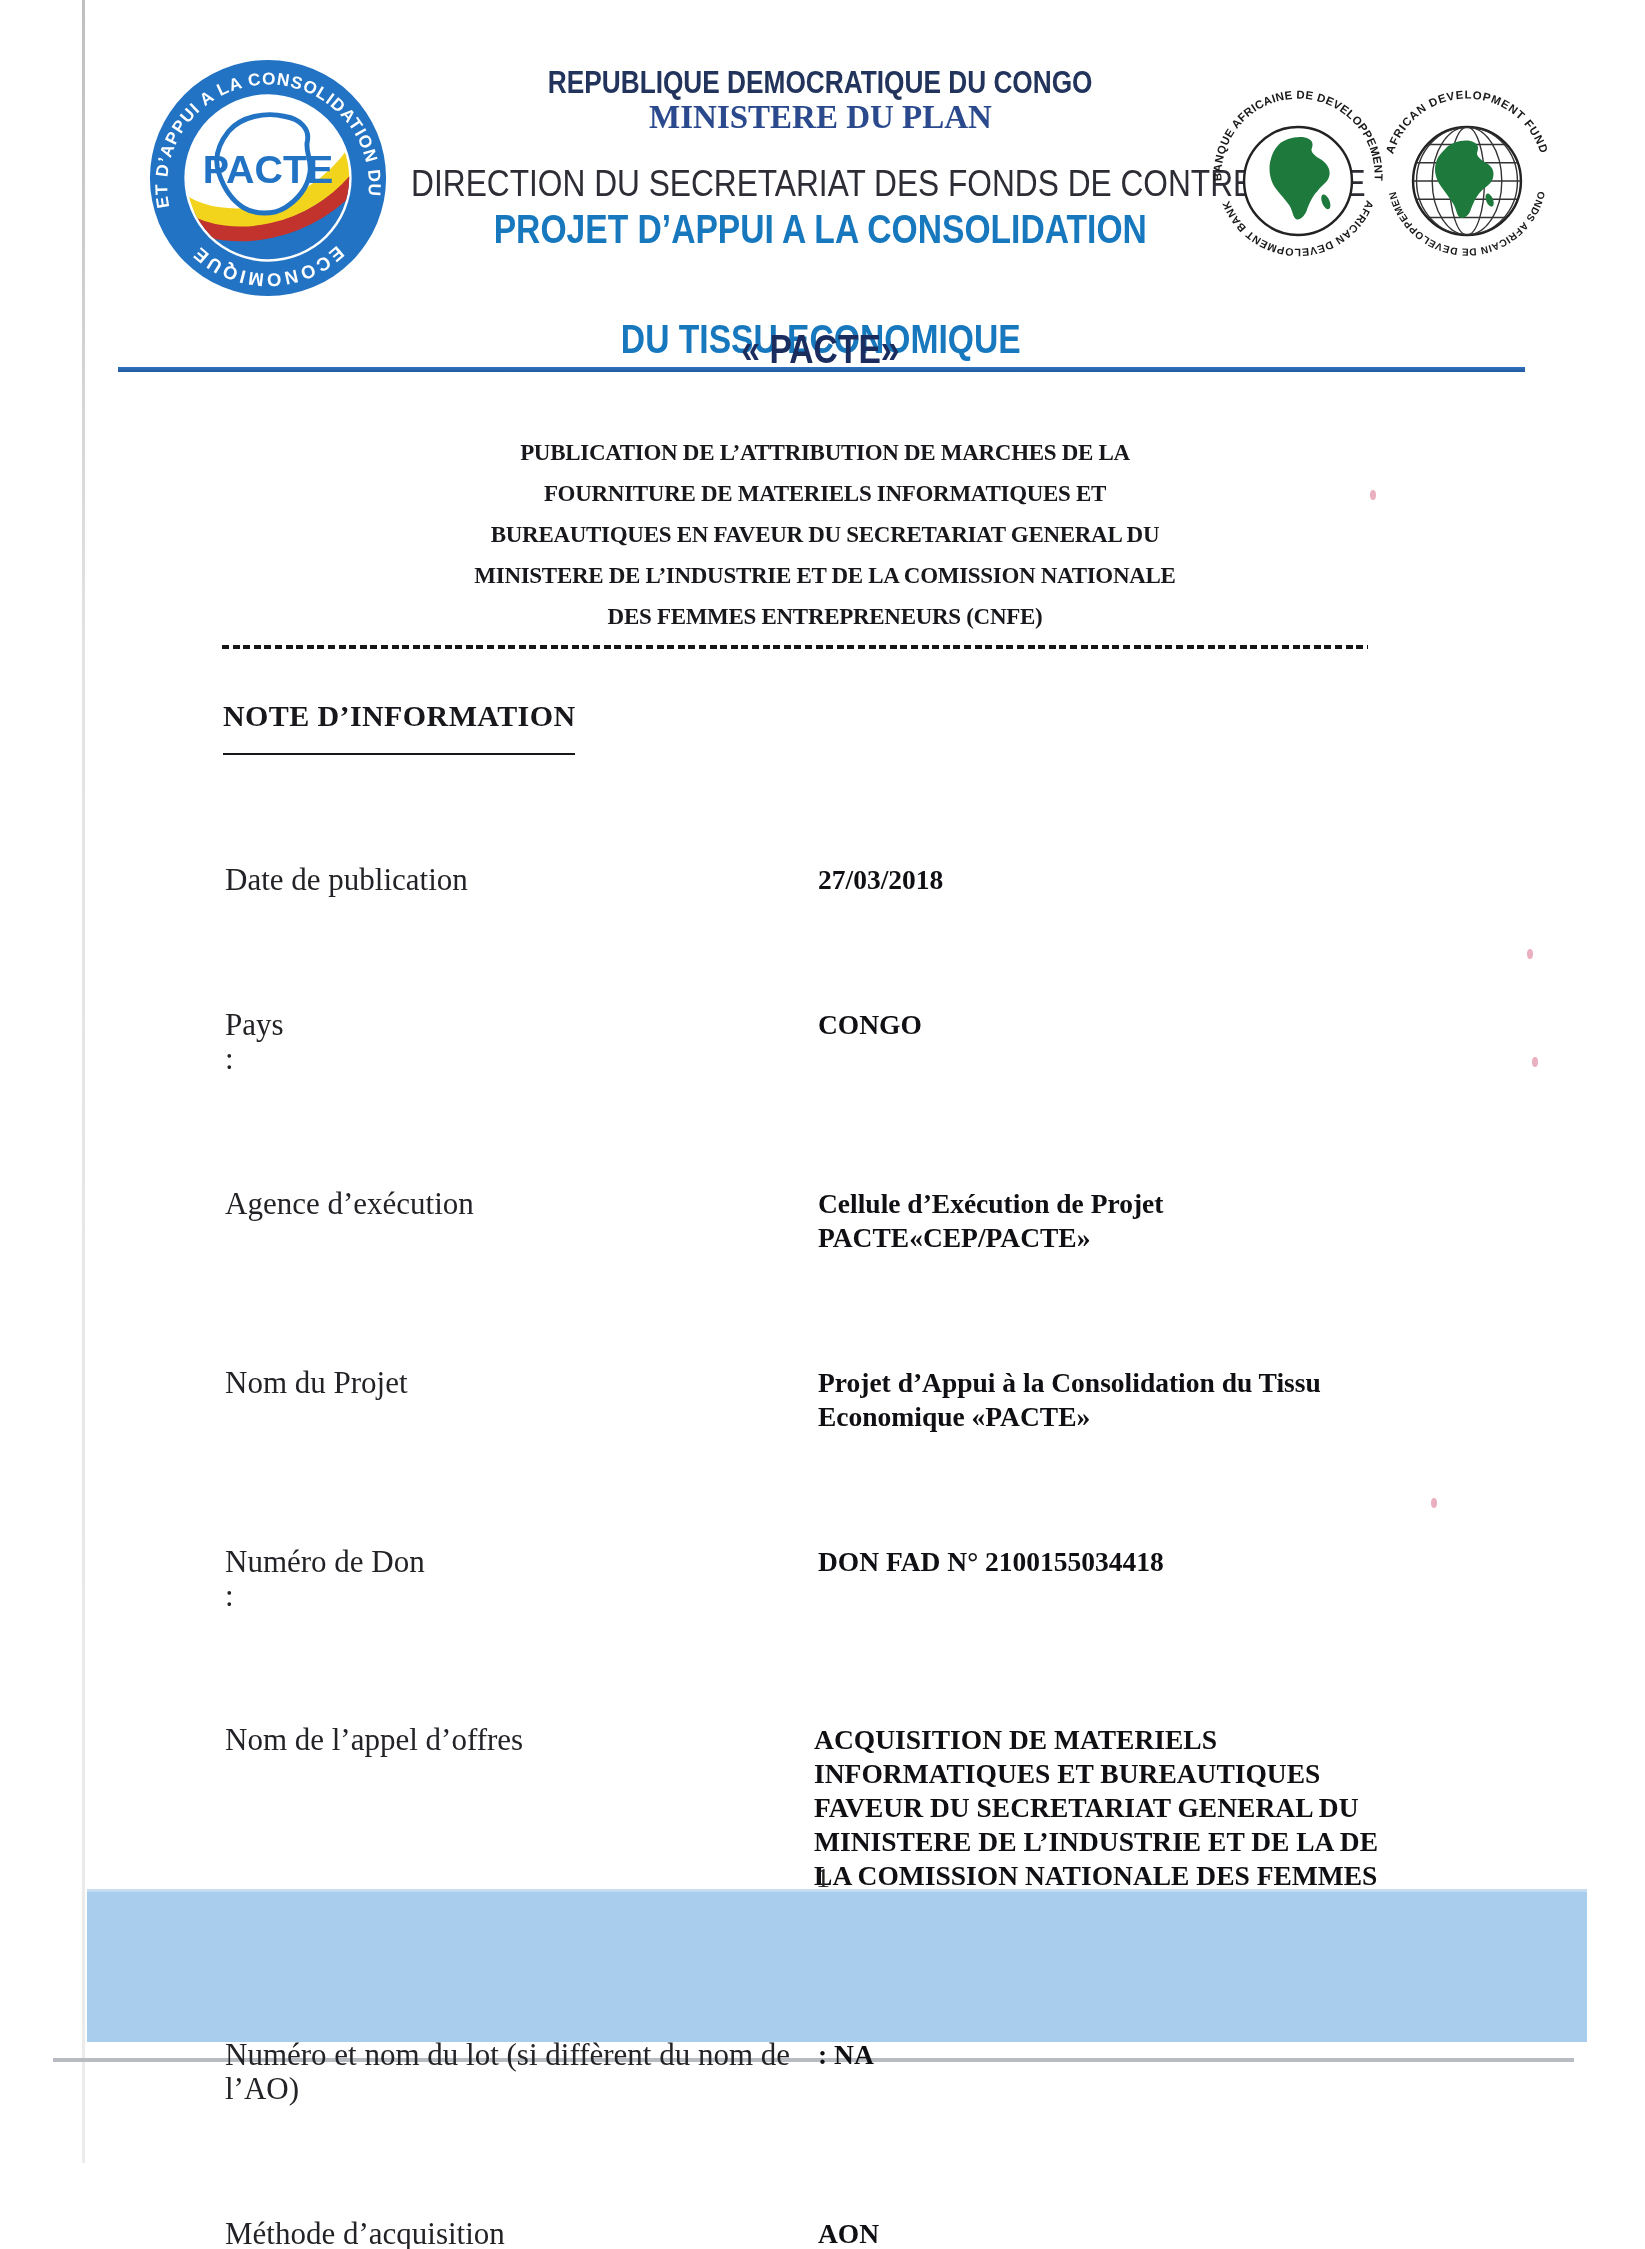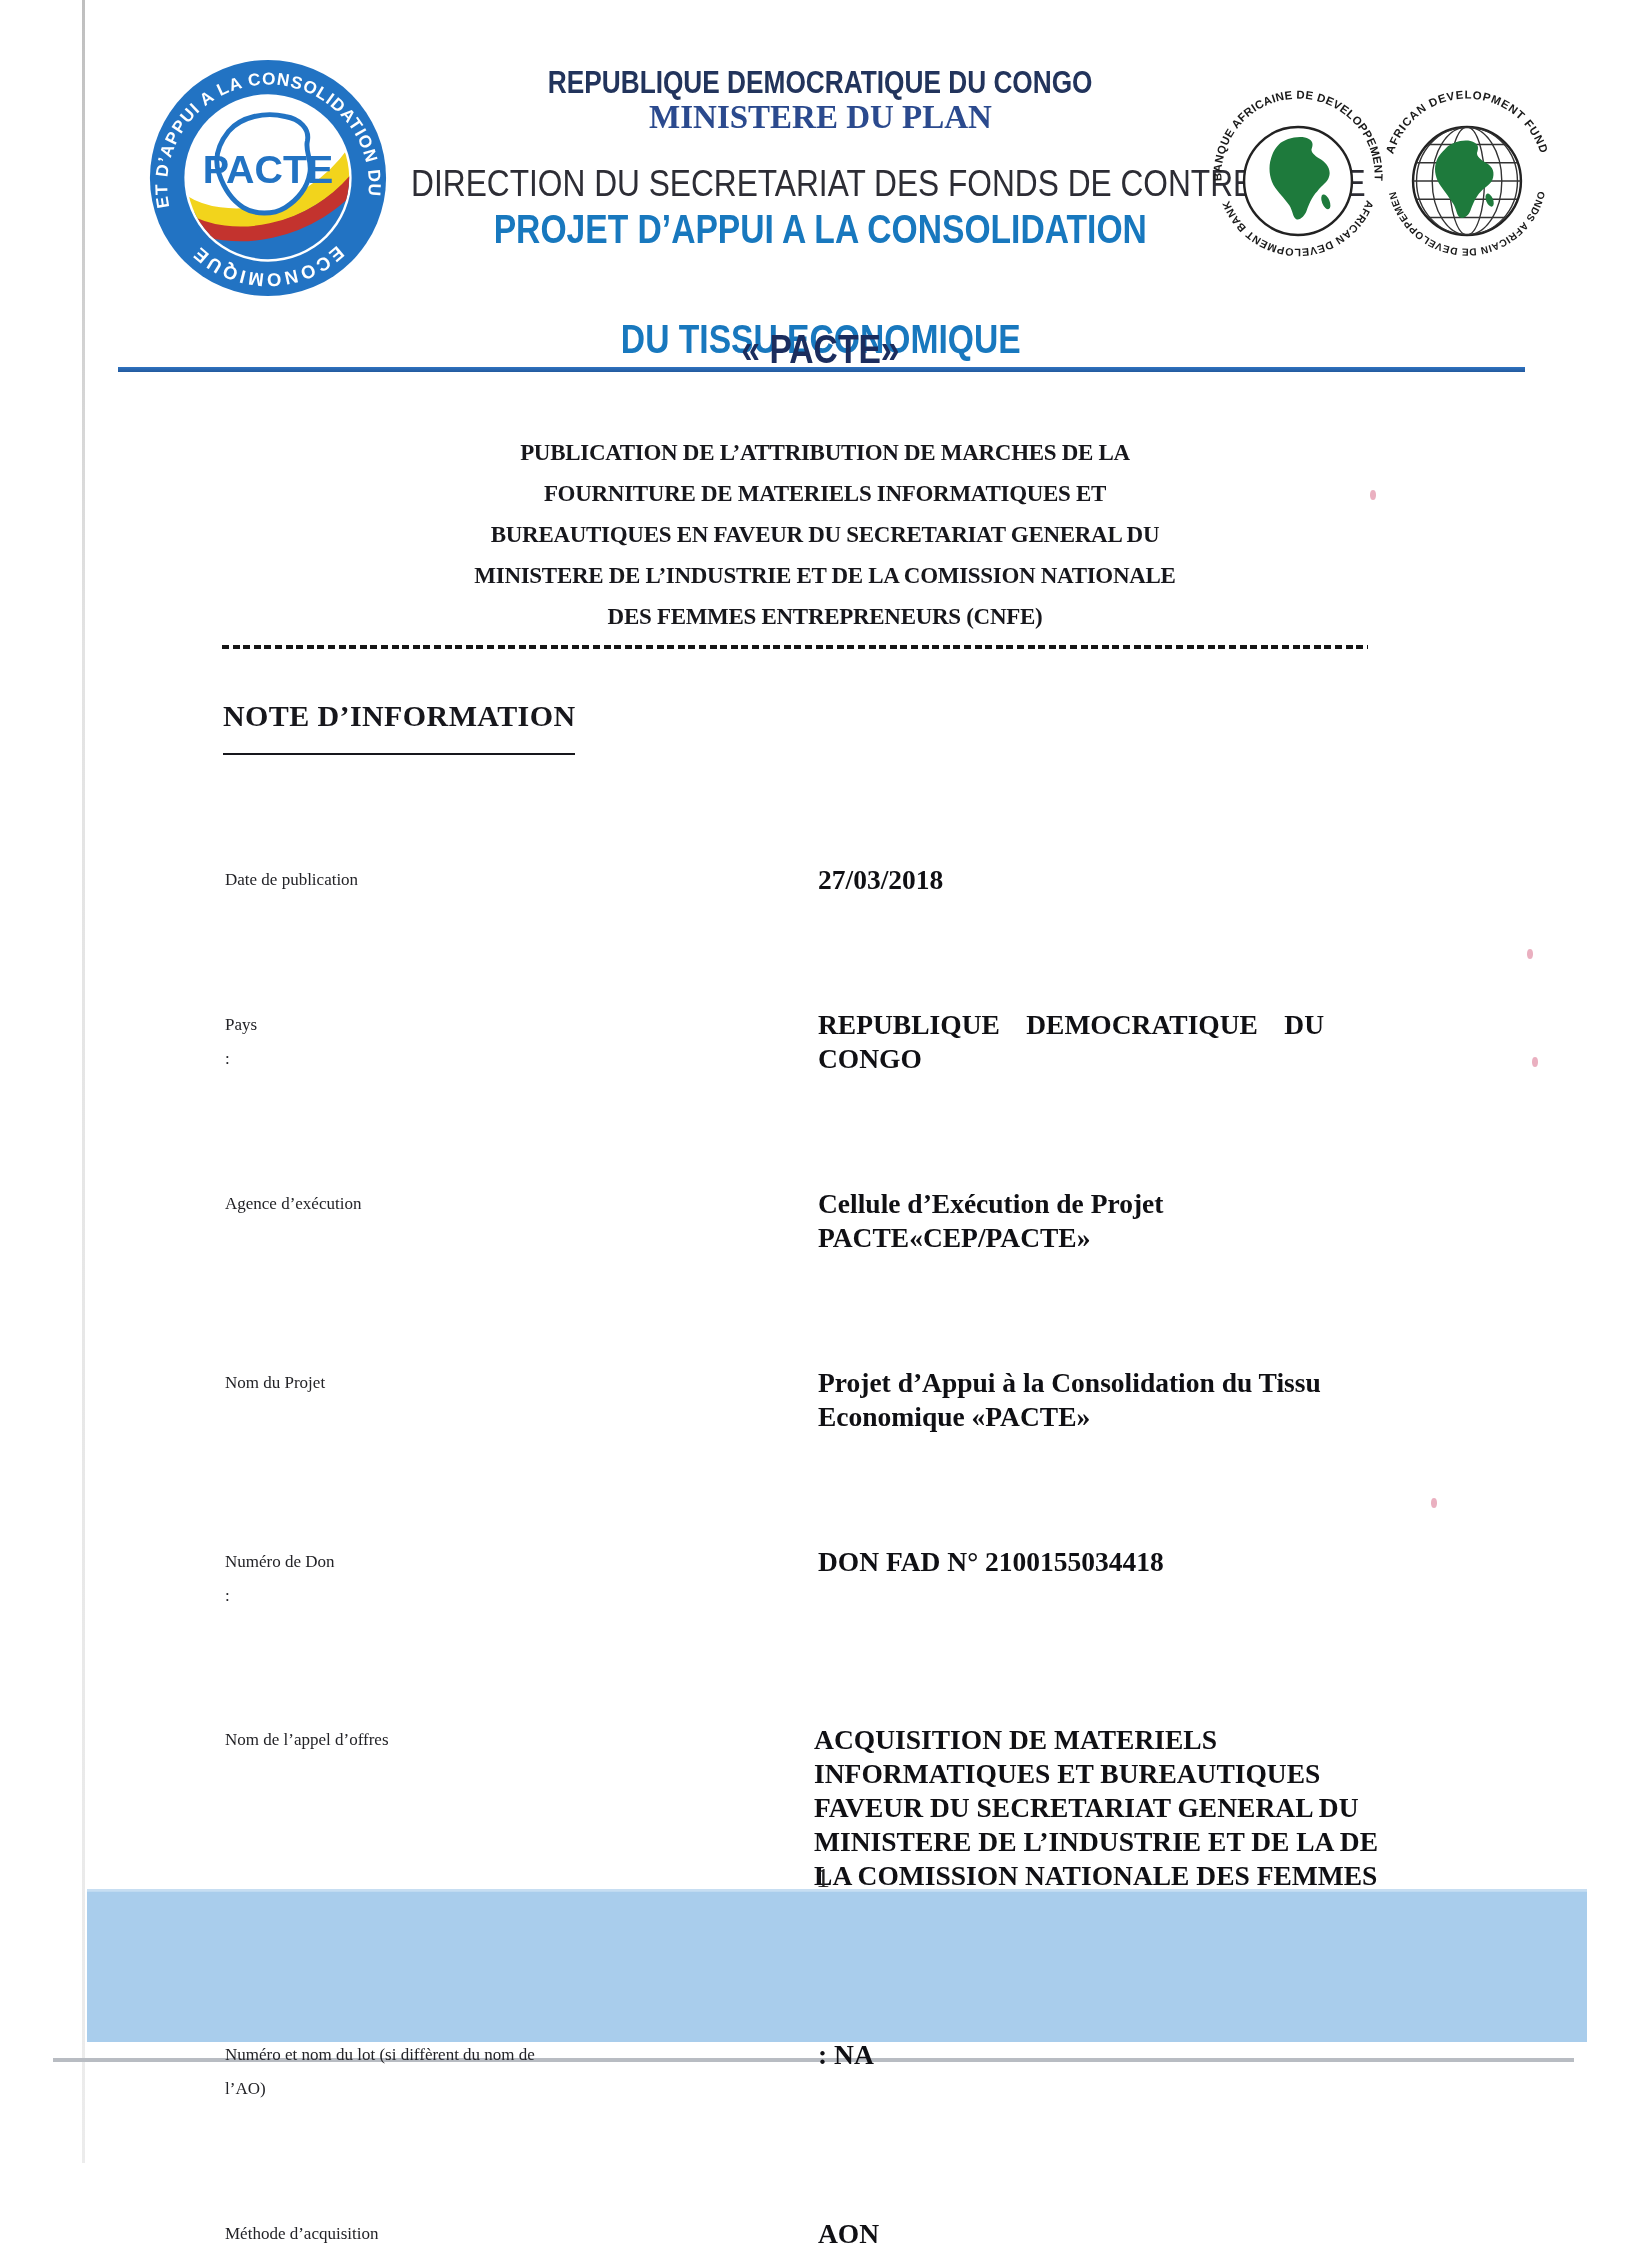--- a/index.html
+++ b/index.html
@@ -38,21 +38,21 @@
     font-size:23px;font-weight:bold;line-height:41px;color:#17171c;letter-spacing:-0.3px;}
   .dash-sep{left:222px;top:645px;width:1146px;height:4.4px;
     background:repeating-linear-gradient(90deg,#161616 0 7px,transparent 7px 10.6px);}
   .note-head{left:223px;top:699px;font-size:30px;font-weight:bold;color:#17171c;
     border-bottom:2.7px solid #17171c;padding-bottom:20px;letter-spacing:0.4px;}
 
   
   .info-table{left:225px;top:761px;width:1153px;}
   .row{display:flex;align-items:flex-start;margin-bottom:8.9px;}
   .cell{line-height:34px;}
-  .cell.label{width:593px;font-size:17px;color:#232327;white-space:pre;}
+  .cell.label{width:593px;font-size:31px;color:#232327;white-space:pre;}
   .cell.value{flex:1;font-size:27.5px;font-weight:bold;color:#101014;white-space:pre;}
   .spread{word-spacing:19.5px;}
 
   
   .page-num{left:0;top:1862px;width:1646px;text-align:center;font-size:28px;color:#222;}
   .footer-band{left:87px;top:1889px;width:1500px;height:153px;background:#a9cdec;
     box-shadow:inset 0 2.7px 0 rgba(255,255,255,.35);}
   .footer-text{position:absolute;left:0;top:24px;width:100%;text-align:center;
     line-height:34px;color:#1a2f55;}
   .footer-text div span{display:inline-block;transform:scaleX(.88);transform-origin:center;
@@ -170,21 +170,21 @@
         
       <div>27/03/2018</div></div>
     </div>
 
     <div class="row">
       <div class="cell label">
         
       <div>Pays</div><div>:</div></div>
       <div class="cell value spread">
         
-      <div>REPUBLIQUE DEMOCRATIQUE DU</div><div>CONGO</div></div>
+      <div>CONGO</div></div>
     </div>
 
     <div class="row">
       <div class="cell label">
         
       <div>Agence d’exécution</div></div>
       <div class="cell value">
         
       <div>Cellule d’Exécution de Projet</div><div>PACTE«CEP/PACTE»</div></div>
     </div>

